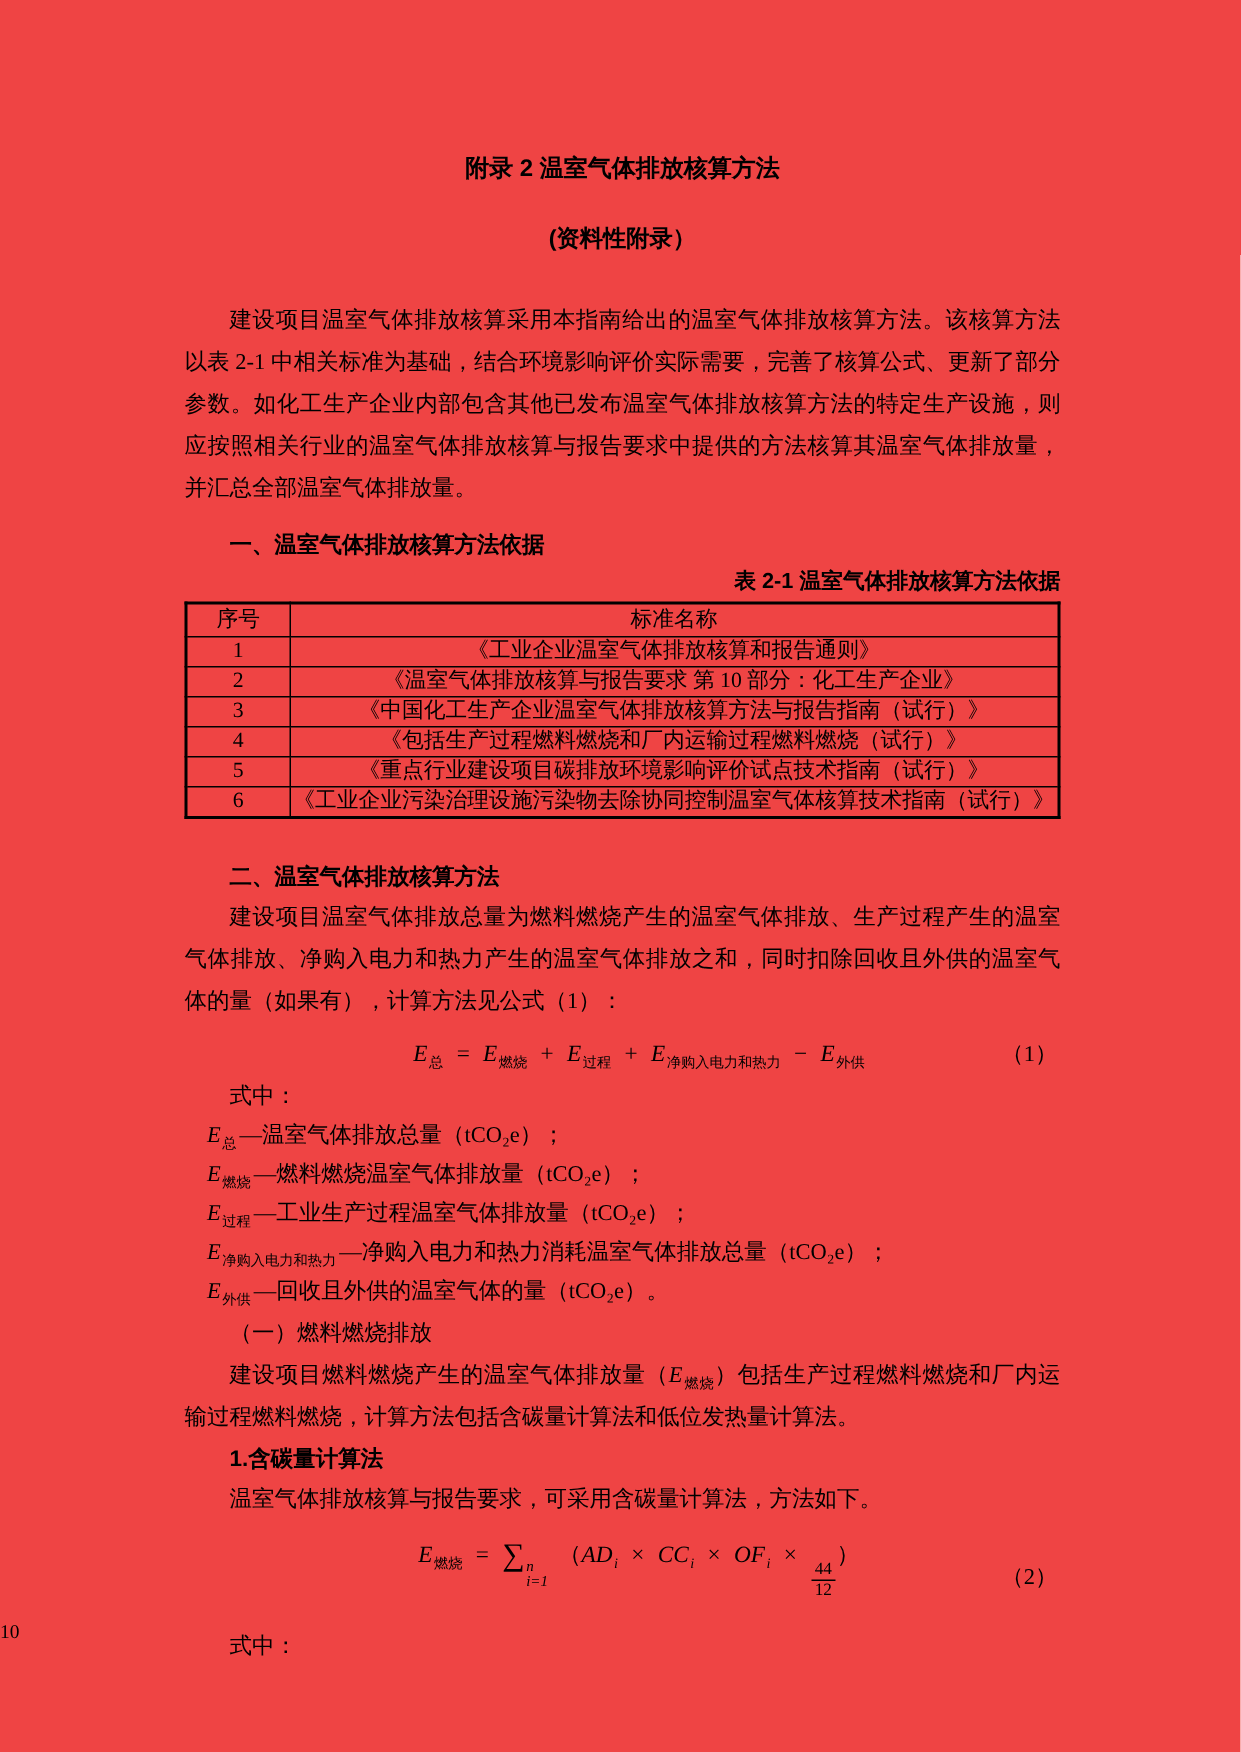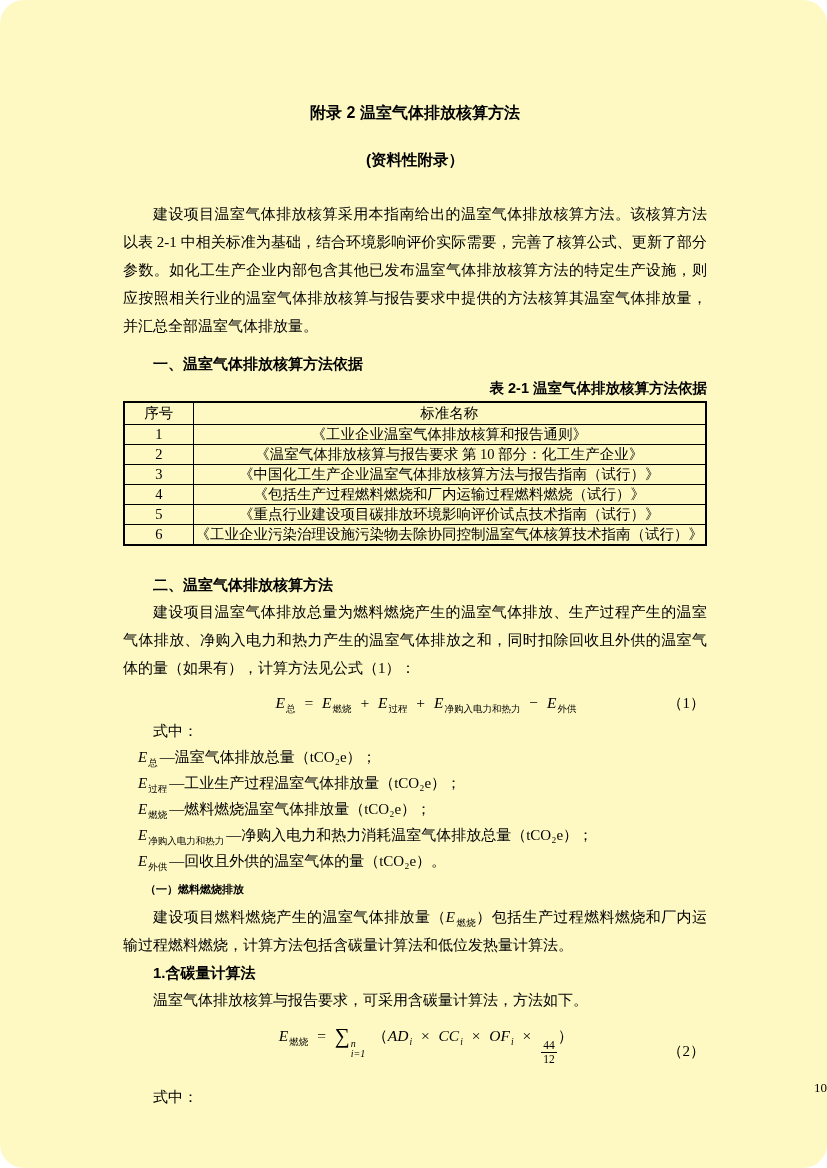--- a/index.html
+++ b/index.html
@@ -1,25 +1,24 @@
 <!DOCTYPE html>
 <html><head>
 <meta charset="utf-8">
 <style>
   html,body{margin:0;padding:0;background:#ffffff;}
   .page{
     position:relative;
     width:827px;height:1168px;
     margin:0 auto;
-    background:#fef9c3;color:#000000;
+    background:#ef4444;color:#000000;
     font-family:"Liberation Serif",serif;
     box-sizing:border-box;
     padding:96px 120px 0 123px;
     overflow:hidden;
-    border-radius:24px;
   }
   .doc-title{
     margin:7px 0 0;text-align:center;
     font-family:"Liberation Sans",sans-serif;
     font-weight:bold;font-size:16px;line-height:20px;
   }
   .doc-subtitle{
     margin-top:27px;text-align:center;
     font-family:"Liberation Sans",sans-serif;
     font-weight:bold;font-size:15.5px;line-height:20px;
@@ -68,21 +67,21 @@
   .formula-number{
     position:absolute;right:2px;top:50%;
     transform:translateY(-50%);font-size:15px;
   }
   .where{margin:2px 0 0;font-size:15px;line-height:26px;text-indent:2em;}
   .definitions{margin:0;}
   .def-line{font-size:15px;line-height:26px;padding-left:1em;}
   .def-text{margin-left:2px;}
   .sub-heading{
     margin:1px 0 0;font-family:"Liberation Sans",sans-serif;
-    font-weight:bold;font-size:11px;line-height:28px;text-indent:2em;
+    font-weight:normal;font-size:15px;line-height:28px;text-indent:2em;
   }
   .method-heading{
     margin:0;font-family:"Liberation Sans",sans-serif;
     font-weight:bold;font-size:15px;line-height:27px;text-indent:2em;
   }
   .formula2-line{margin-top:6px;line-height:32px;}
   .sum-sym{font-size:21px;font-style:normal;vertical-align:-2px;}
   .sum-scripts{
     display:inline-flex;flex-direction:column;align-items:flex-start;
     font-size:10px;line-height:10px;font-style:italic;
@@ -90,21 +89,21 @@
   }
   .frac{
     display:inline-flex;flex-direction:column;
     font-size:11.5px;line-height:13px;text-align:center;
     vertical-align:-8px;margin:16px 1px;
   }
   .frac-num{border-bottom:1px solid #000;padding:0 2px;}
   .frac-den{padding:0 2px;}
   .page-number{
     position:absolute;left:0;bottom:72px;width:100%;
-    text-align:right;font-size:13px;
+    text-align:left;font-size:13px;
   }
 </style>
 </head>
 <body>
 
 <div class="page">
 
   <h1 class="doc-title">附录 2 温室气体排放核算方法</h1>
   <div class="doc-subtitle">(资料性附录）</div>
 
@@ -163,22 +162,22 @@
       <span class="op">−</span>
       <span class="fvar"><span class="base">E</span><sub>外供</sub></span>
     </span>
     <span class="formula-number">（1）</span>
   </div>
 
   <p class="where">式中：</p>
 
   <div class="definitions">
     <div class="def-line"><span class="fvar"><span class="base">E</span><sub>总</sub></span><span class="def-text">—温室气体排放总量（tCO₂e）；</span></div>
+    <div class="def-line"><span class="fvar"><span class="base">E</span><sub>燃烧</sub></span><span class="def-text">—燃料燃烧温室气体排放量（tCO₂e）；</span></div>
     <div class="def-line"><span class="fvar"><span class="base">E</span><sub>过程</sub></span><span class="def-text">—工业生产过程温室气体排放量（tCO₂e）；</span></div>
-    <div class="def-line"><span class="fvar"><span class="base">E</span><sub>燃烧</sub></span><span class="def-text">—燃料燃烧温室气体排放量（tCO₂e）；</span></div>
     <div class="def-line"><span class="fvar"><span class="base">E</span><sub>净购入电力和热力</sub></span><span class="def-text">—净购入电力和热力消耗温室气体排放总量（tCO₂e）；</span></div>
     <div class="def-line"><span class="fvar"><span class="base">E</span><sub>外供</sub></span><span class="def-text">—回收且外供的温室气体的量（tCO₂e）。</span></div>
   </div>
 
   <h3 class="sub-heading">（一）燃料燃烧排放</h3>
 
   <p class="body-para"><span>建设项目燃料燃烧产生的温室气体排放量（</span><span class="fvar"><span class="base">E</span><sub>燃烧</sub></span><span>）包括生产过程燃料燃烧和厂内运输过程燃料燃烧，计算方法包括含碳量计算法和低位发热量计算法。</span></p>
 
   <h4 class="method-heading">1.含碳量计算法</h4>
   <p class="body-para">温室气体排放核算与报告要求，可采用含碳量计算法，方法如下。</p>

